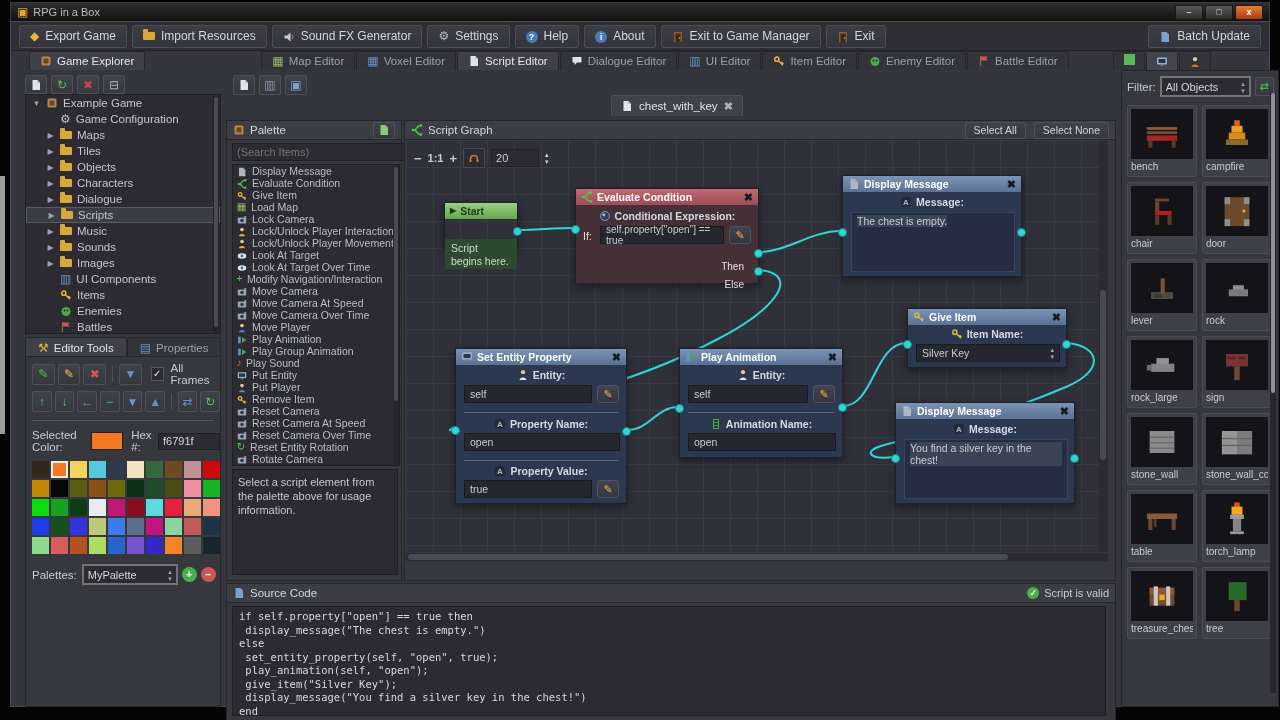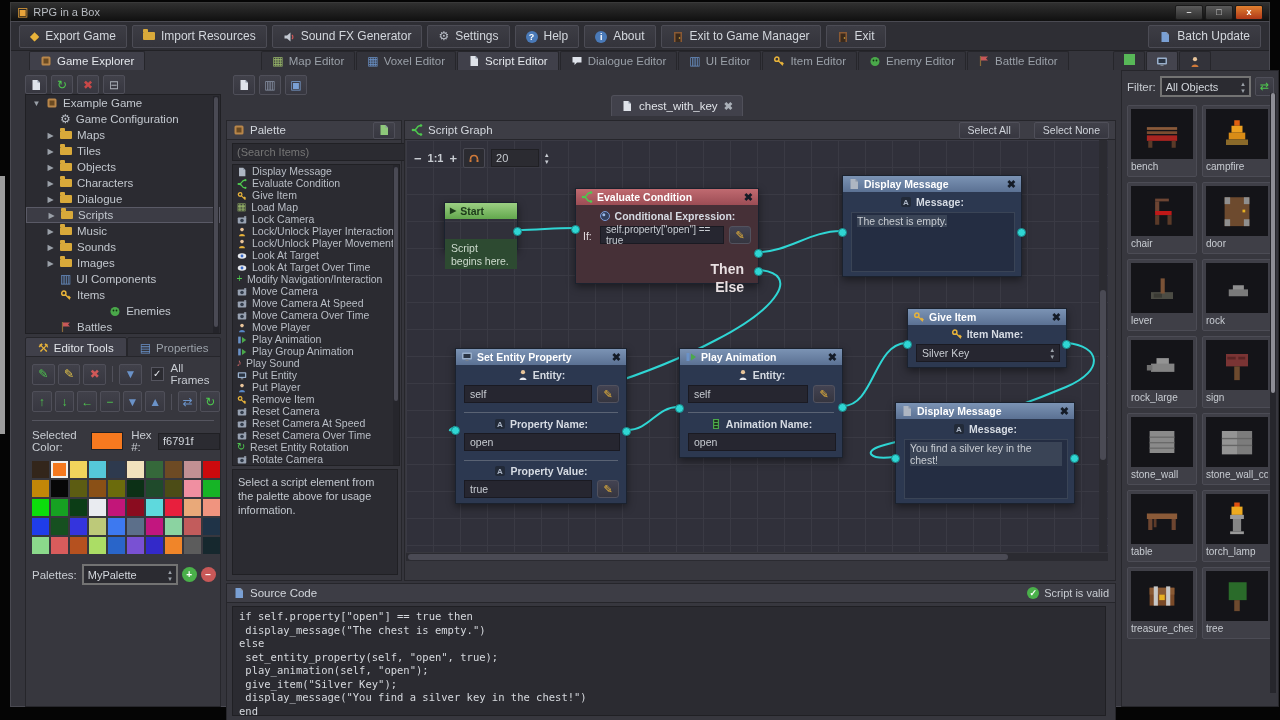--- a/index.html
+++ b/index.html
@@ -127,21 +127,21 @@
   .nfield{position:absolute;background:#262630;border:1px solid #1a1a22;color:#c8ccd2;font-size:10.5px;
     display:flex;align-items:center;padding:0 5px;box-sizing:border-box;}
   .narea{position:absolute;background:#242d42;border:1px solid #3a4456;color:#c8ccd2;font-size:10.5px;
     padding:2px 5px;box-sizing:border-box;}
   .narea .hl{background:#3a4456;display:inline-block;}
   .pencil{position:absolute;width:22px;height:18px;background:linear-gradient(#434352,#35353f);
     border:1px solid #52525e;border-radius:3px;display:flex;align-items:center;justify-content:center;
     color:#e8b33a;font-size:11px;box-sizing:border-box;}
   .nsep{position:absolute;left:8px;right:8px;height:1px;background:#5a6374;}
   .port{position:absolute;width:9px;height:9px;border-radius:50%;background:#2fd6d4;border:1px solid #1a8a8a;box-sizing:border-box;z-index:4;}
-  .branchlab{position:absolute;right:14px;font-size:14px;font-weight:bold;color:#e8e0e2;text-align:right;}
+  .branchlab{position:absolute;right:14px;font-size:10px;font-weight:normal;color:#e8e0e2;text-align:right;}
   .hsb{position:absolute;left:1px;top:432px;width:702px;height:8px;background:#2b2b31;}
   .hsb .thumb{position:absolute;left:2px;top:1px;width:600px;height:6px;background:#4a4a54;border-radius:3px;}
   .vsb{position:absolute;left:694px;top:19px;width:8px;height:412px;background:#2b2b31;}
   .vsb .thumb{position:absolute;left:1px;top:150px;width:6px;height:170px;background:#4a4a54;border-radius:3px;}
   
   .src-panel{left:215px;top:561px;width:890px;height:139px;}
   .code{position:absolute;left:5px;top:22px;width:874px;height:110px;background:#2b2b31;border:1px solid #202024;
     font-family:"DejaVu Sans Mono",monospace;font-size:10.5px;line-height:13.5px;color:#d6d9de;
     padding:3px 6px;box-sizing:border-box;white-space:pre;overflow:hidden;}
   .valid{margin-left:auto;display:flex;align-items:center;gap:5px;font-size:11px;color:#c8ccd2;}
@@ -395,21 +395,21 @@
           <span>UI Components</span>
         </div>
         <div class="trow" style="padding-left: 20px;">
           <span class="exp"></span>
           <span><svg class="svgi" viewBox="0 0 12 12">
               <circle cx="3.8" cy="4.2" r="2.1" fill="none" stroke="#e8b33a" stroke-width="1.5"></circle>
               <path d="M5.4 5.8 L10 10.2 M8 8.4 L9.4 7 M9 9.4 L10.4 8" stroke="#e8b33a" stroke-width="1.4"></path>
             </svg></span>
           <span>Items</span>
         </div>
-        <div class="trow" style="padding-left: 20px; justify-content: center;">
+        <div class="trow" style="padding-left: 20px;">
           <span class="exp"></span>
           <span><svg class="svgi" viewBox="0 0 12 12">
               <circle cx="6" cy="6.5" r="4.5" fill="#4aa84a"></circle>
               <circle cx="4.5" cy="5.5" r="0.9" fill="#123312"></circle>
               <circle cx="7.5" cy="5.5" r="0.9" fill="#123312"></circle>
             </svg></span>
           <span>Enemies</span>
         </div>
         <div class="trow" style="padding-left: 20px;">
           <span class="exp"></span>
@@ -769,21 +769,21 @@
     <div class="panel graph-panel">
       <div class="phead">
         <svg class="svgi" viewBox="0 0 12 12">
             <path d="M10 1.5 C4 1.5 8 6 1.8 6 C8 6 4 10.5 10 10.5" stroke="#4ec84e" fill="none" stroke-width="1.5"></path>
             <circle cx="10" cy="1.5" r="1.3" fill="#4ec84e"></circle>
             <circle cx="10" cy="10.5" r="1.3" fill="#4ec84e"></circle>
             <circle cx="2" cy="6" r="1.3" fill="#4ec84e"></circle>
           </svg>
         <span>Script Graph</span>
         <div class="chipbtn gh-btn">Select All</div>
-        <div class="chipbtn gh-btn" style="margin-left:9px">Select None</div>
+        <div class="chipbtn gh-btn" style="margin-left:3px">Select None</div>
       </div>
       <div class="canvas">
         <div class="gtoolbar">
           <span class="gtool">−</span>
           <span class="gtool" style="font-size:11px">1:1</span>
           <span class="gtool">+</span>
           <div class="snapbtn" id="snap-btn">
               <svg class="svgi" viewBox="0 0 12 12">
                 <path d="M2.5 7.5 C2.5 4 4.5 3.5 6 3.5 C7.5 3.5 9.5 4 9.5 7.5" stroke="#d07a3a" fill="none" stroke-width="1.6"></path>
                 <rect x="1.5" y="7.5" width="2" height="2.5" fill="#d07a3a"></rect>

